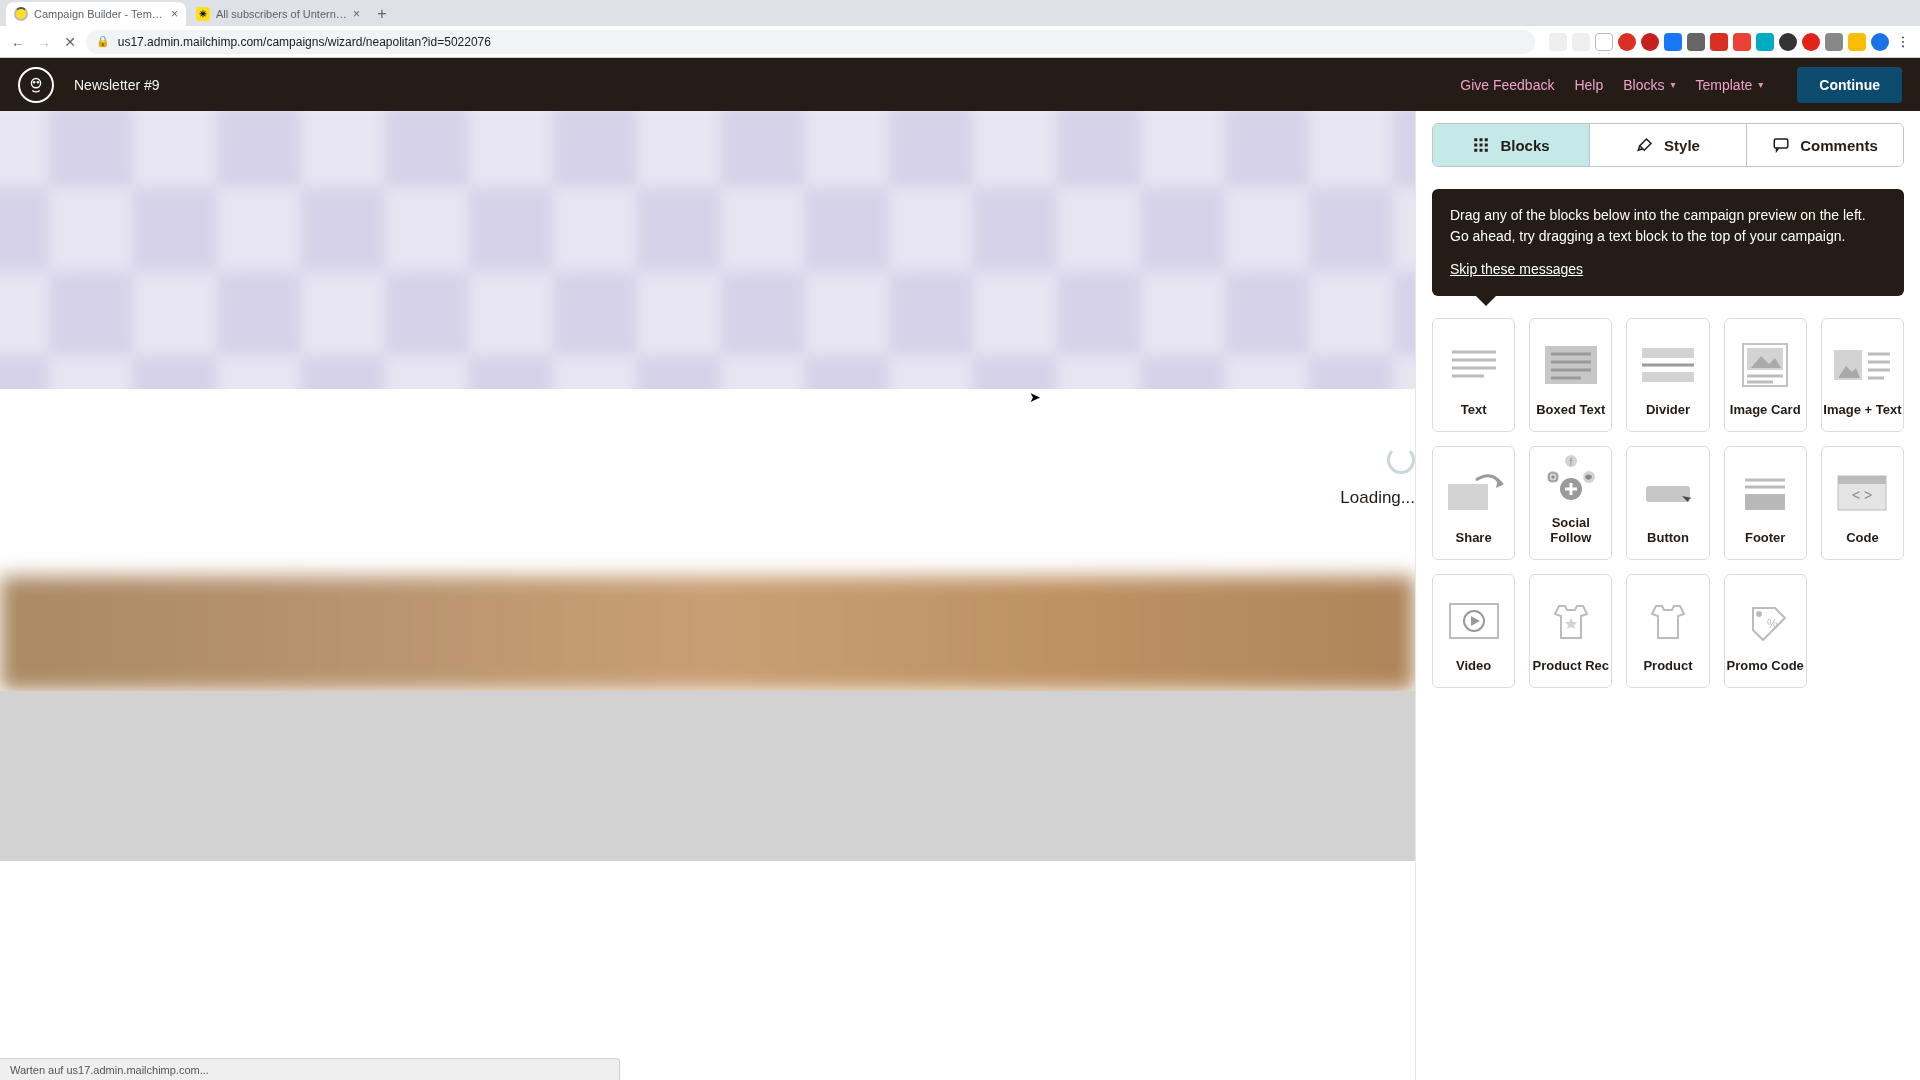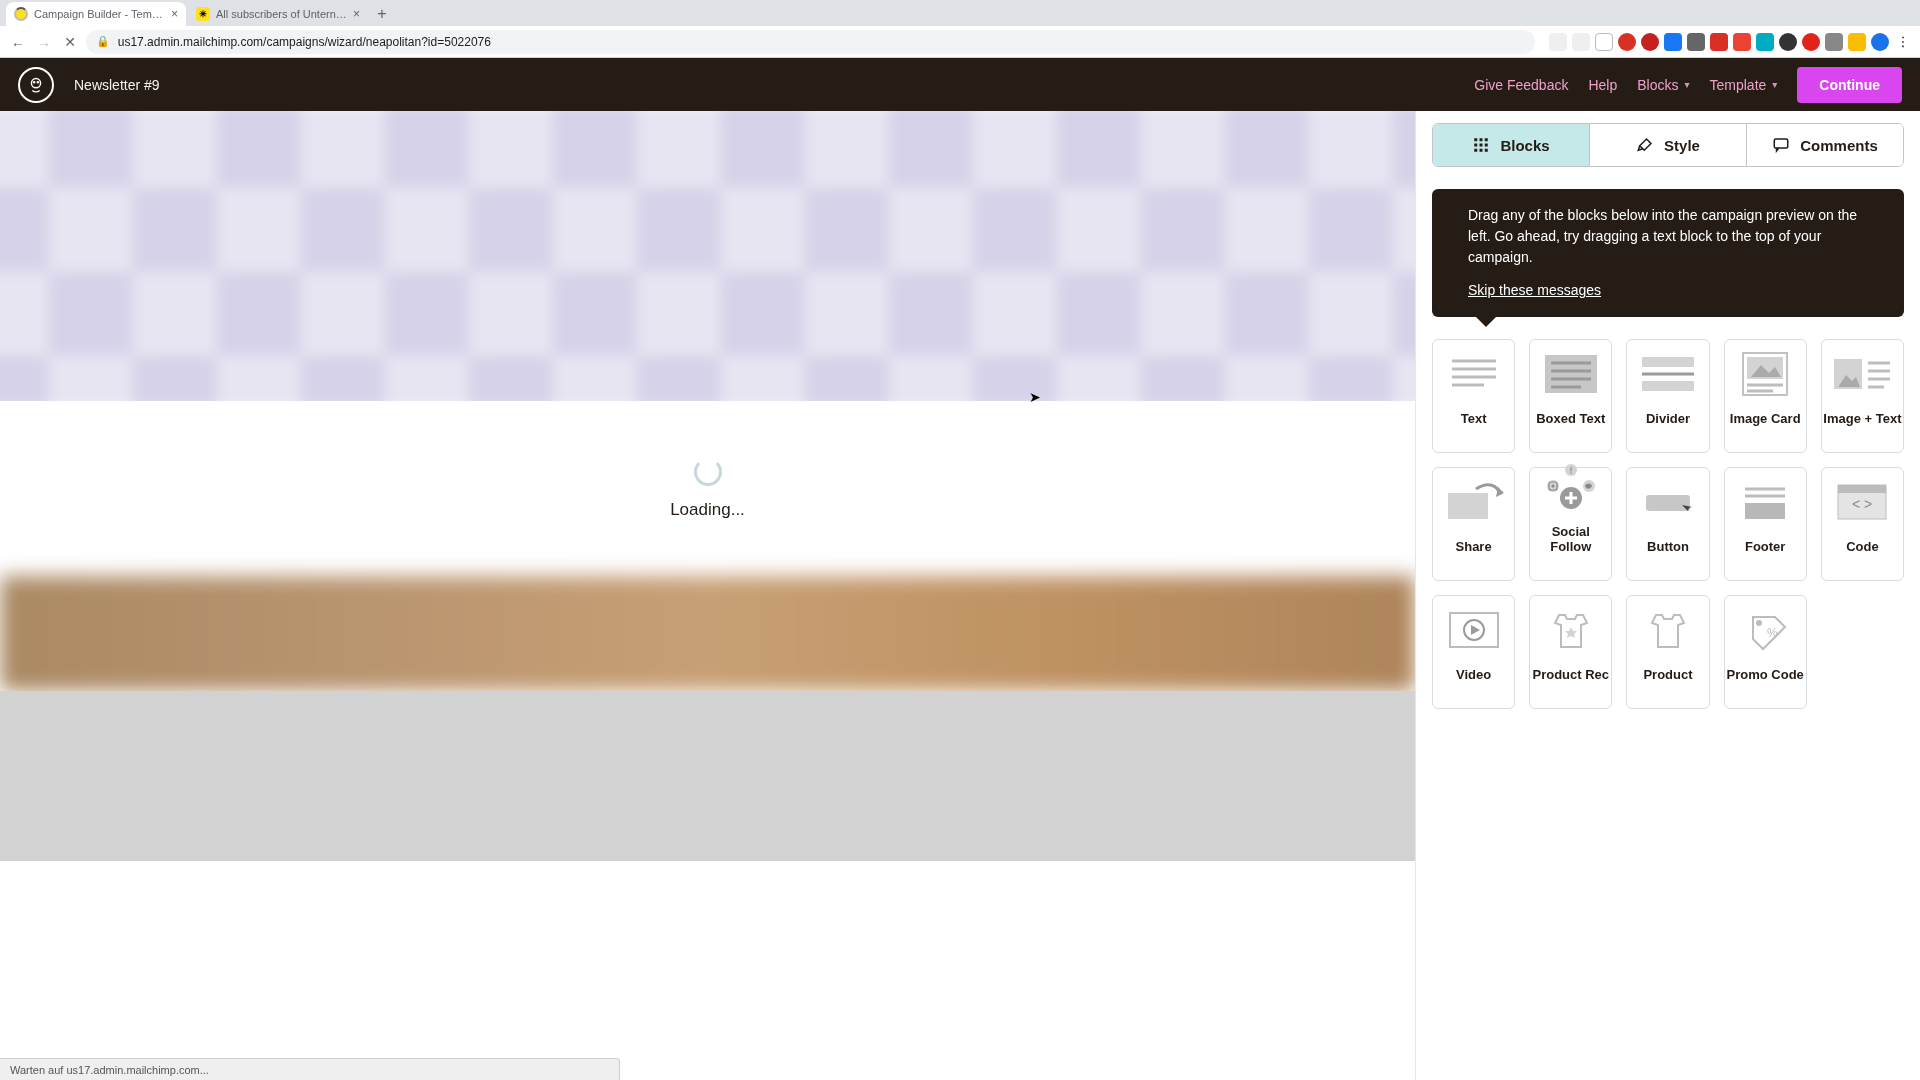--- a/index.html
+++ b/index.html
@@ -24,63 +24,63 @@
   .ext { width:18px; height:18px; border-radius:4px; display:flex; align-items:center; justify-content:center; }
 
   
   .app-header { height:53px; background:#241c15; color:#fff; display:flex; align-items:center; padding:0 18px; gap:20px; }
   .logo { width:36px; height:36px; border-radius:50%; border:2px solid #fff; display:flex; align-items:center; justify-content:center; }
   .logo svg { width:22px; height:22px; }
   .doc-title { font-size:14px; color:#fff; opacity:.95; }
   .header-spacer { flex:1; }
   .hdr-link { font-size:14px; color:#f9a8d4; opacity:.95; cursor:pointer; display:flex; align-items:center; gap:6px; }
   .chev { font-size:10px; opacity:.9; }
-  .continue { background:#d946ef; color:#fff; border:none; padding:10px 22px; border-radius:4px; font-weight:600; font-size:14px; cursor:pointer; margin-left:0; }
+  .continue { background:#0c4a6e; color:#fff; border:none; padding:10px 22px; border-radius:4px; font-weight:600; font-size:14px; cursor:pointer; margin-left:14px; }
 
   
   .workspace { display:flex; height:calc(1080px - 58px - 53px); }
   .preview { flex:1; position:relative; overflow:hidden; }
   .preview-top {
     position:absolute; left:0; right:0; top:0; height:290px;
     background:
       linear-gradient(45deg, rgba(200,195,225,.55) 25%, transparent 25%, transparent 75%, rgba(200,195,225,.55) 75%),
       linear-gradient(45deg, rgba(200,195,225,.55) 25%, transparent 25%, transparent 75%, rgba(200,195,225,.55) 75%);
     background-color:#e7e5f2;
     background-size:160px 160px;
     background-position:0 0, 80px 80px;
     filter:blur(6px);
     transform:scale(1.05);
   }
-  .loading-zone { position:absolute; left:0; right:0; top:290px; height:175px; background:#fff; display:flex; flex-direction:column; align-items:center; justify-content:center; gap:14px; }
+  .loading-zone { position:absolute; left:0; right:0; top:278px; height:175px; background:#fff; display:flex; flex-direction:column; align-items:flex-end; justify-content:center; gap:14px; }
   .spinner { width:28px; height:28px; border:3px solid #c8d7d9; border-top-color:transparent; border-radius:50%; }
   .loading-text { font-size:17px; color:#241c15; }
   .preview-mid { position:absolute; left:0; right:0; top:465px; height:115px;
     background:linear-gradient(90deg,#a58a6a,#b39576,#c2a07c,#b8936b,#a88562);
     filter:blur(10px) saturate(1.2);
   }
   .preview-bottom { position:absolute; left:0; right:0; top:580px; bottom:0; background:#d2d2d2; }
   .preview-gray2 { position:absolute; left:0; right:0; top:750px; bottom:0; background:#ffffff; }
   .cursor-dot { position:absolute; left:1029px; top:278px; font-size:14px; color:#000; }
 
   
   .panel { width:505px; border-left:1px solid #e6e6e6; background:#fff; display:flex; flex-direction:column; padding:12px 16px; }
   .panel-tabs { display:flex; border:1px solid #c0c4c7; border-radius:6px; overflow:hidden; }
   .panel-tab { flex:1; display:flex; align-items:center; justify-content:center; gap:10px; height:42px; font-size:15px; font-weight:600; color:#241c15; background:#fff; cursor:pointer; border-right:1px solid #c0c4c7; }
   .panel-tab:last-child{ border-right:none; }
   .panel-tab.active { background:#c5e8e8; }
   .panel-tab svg { width:18px; height:18px; }
 
-  .tooltip { position:relative; margin-top:22px; background:#241c15; color:#fff; padding:16px 36px; border-radius:6px; font-size:14px; line-height:1.5; }
+  .tooltip { position:relative; margin-top:22px; background:#241c15; color:#fff; padding:16px 18px; border-radius:6px; font-size:14px; line-height:1.5; }
   .tooltip:after{
     content:""; position:absolute; left:44px; bottom:-10px; border:10px solid transparent; border-top-color:#241c15; border-bottom:none;
   }
   .skip { display:inline-block; margin-top:12px; text-decoration:underline; cursor:pointer; color:#fff; font-size:14px; }
 
   .blocks-grid { margin-top:22px; display:grid; grid-template-columns:repeat(5, 1fr); gap:14px; }
-  .block { border:1px solid #d9dcde; border-radius:6px; height:114px; display:flex; flex-direction:column; align-items:center; justify-content:flex-end; padding-bottom:26px; cursor:grab; background:#fff; }
+  .block { border:1px solid #d9dcde; border-radius:6px; height:114px; display:flex; flex-direction:column; align-items:center; justify-content:flex-end; padding-bottom:14px; cursor:grab; background:#fff; }
   .thumb { width:72px; height:54px; display:flex; align-items:center; justify-content:center; margin-bottom:10px; }
   .thumb svg { width:72px; height:54px; }
   .block-label { font-size:13px; font-weight:600; color:#241c15; text-align:center; }
 
   
   .status { position:fixed; left:0; bottom:0; height:22px; background:#efefef; border:1px solid #cfcfcf; border-left:none; border-bottom:none; padding:0 10px; display:flex; align-items:center; font-size:11px; color:#555; border-top-right-radius:4px; min-width:620px;}
 </style>
 </head>
 <body>
 

